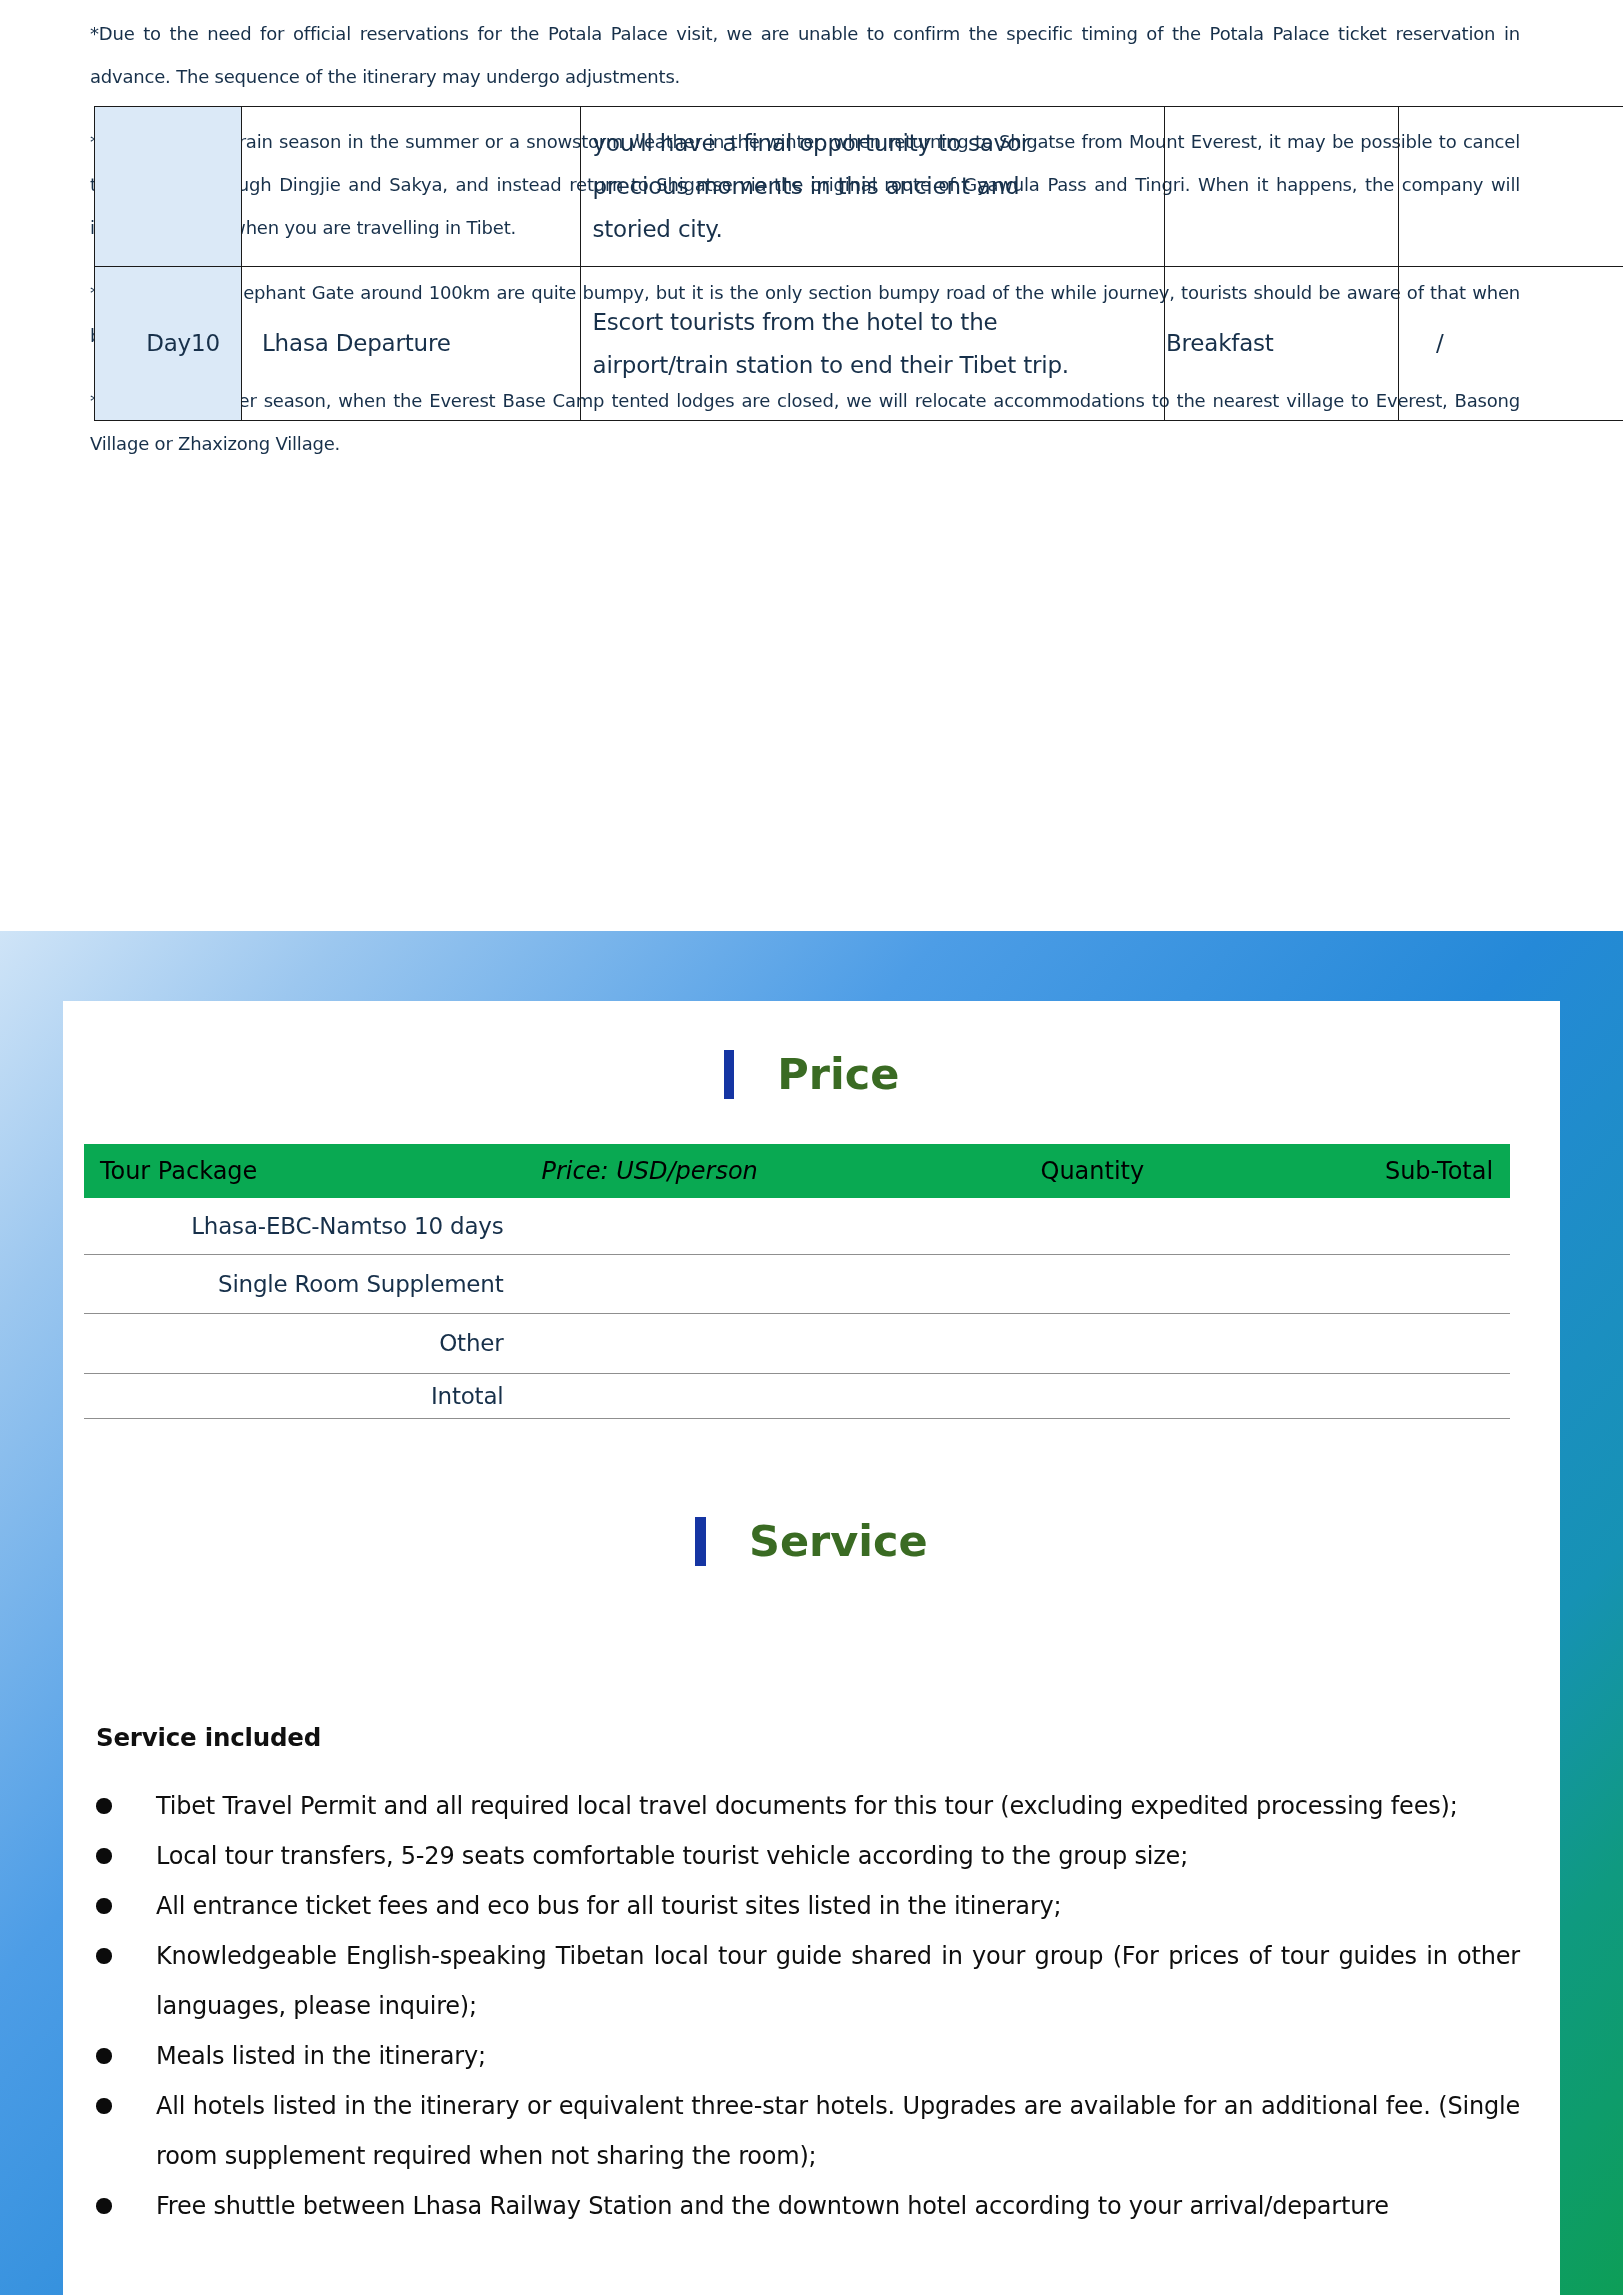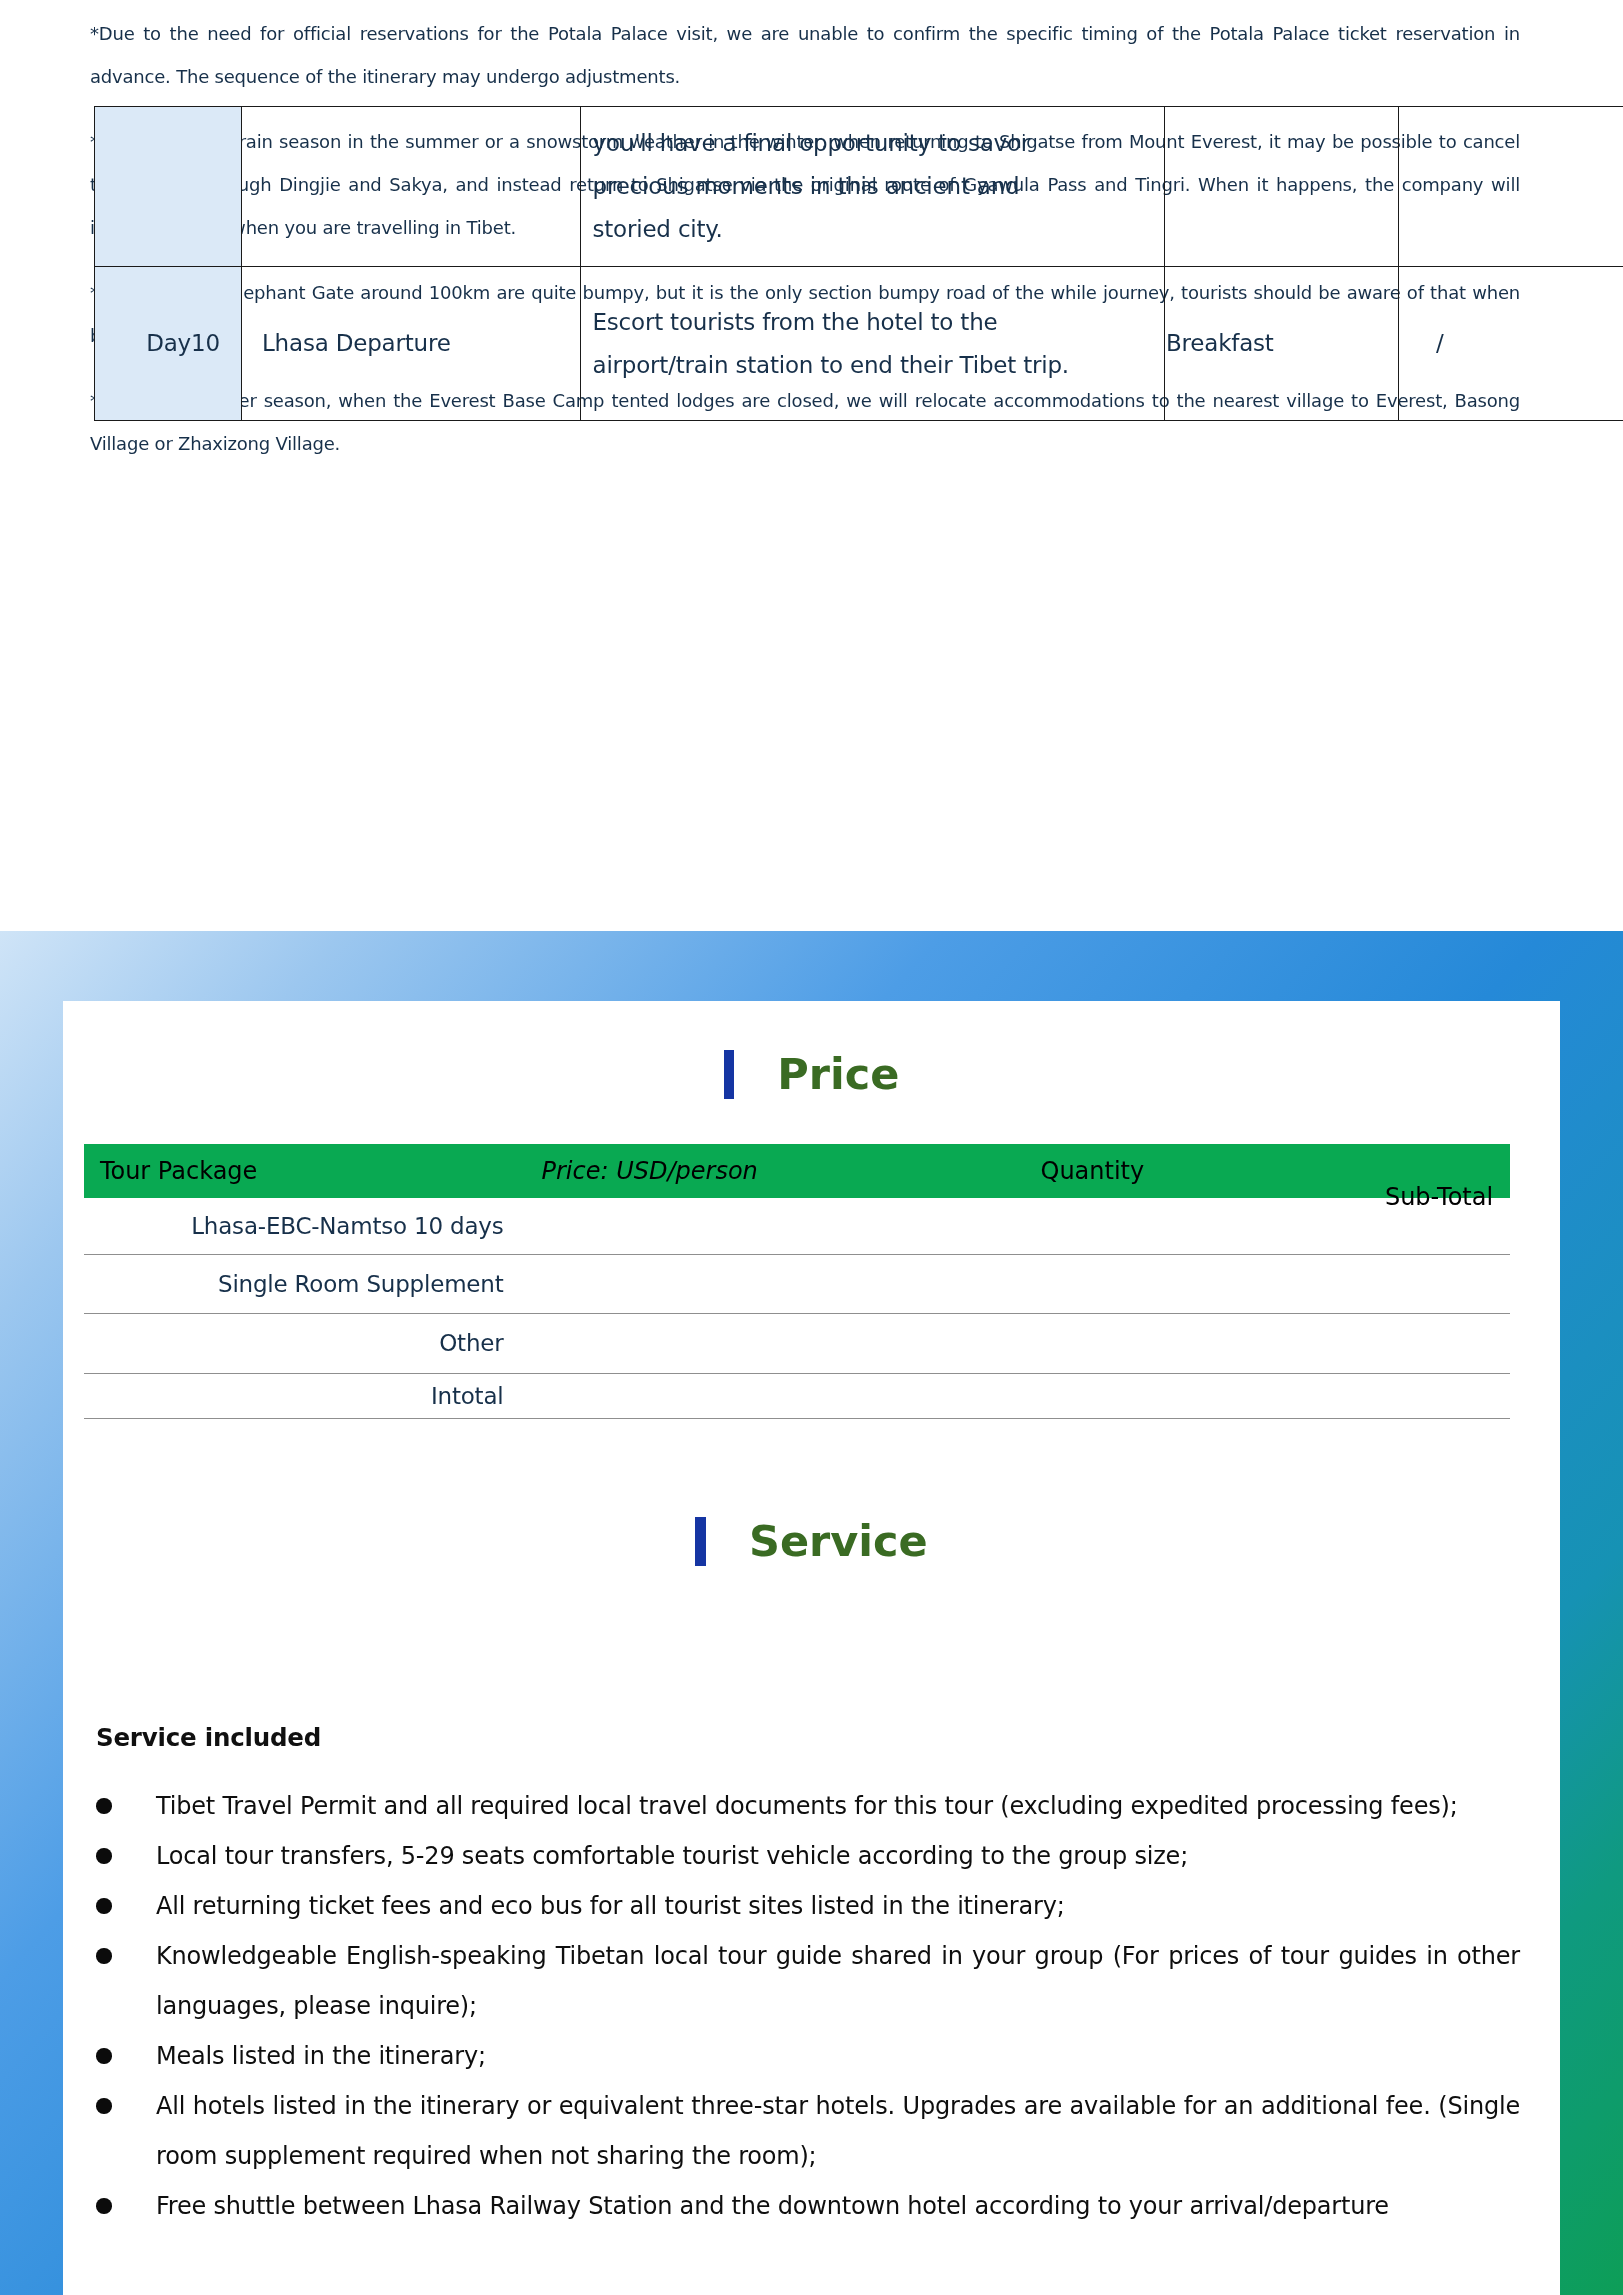--- a/index.html
+++ b/index.html
@@ -65,21 +65,21 @@
   
   .ptable { margin:39px 51px 0 20.5px; width:1426px; }
   .pt-header {
     position:relative; height:54px; background:#09a952; color:#000000;
     font-size:24px;
   }
   .pt-header span { position:absolute; top:50%; transform:translateY(-50%); white-space:nowrap; }
   .h-pack  { left:16.4px; }
   .h-price { left:458px; font-style:italic; }
   .h-qty   { left:957px; }
-  .h-sub   { right:16.4px;margin-top:26px; }
+  .h-sub   { right:16.4px; }
 
   .prow { display:flex; border-bottom:0.8px solid #8f8f8f; }
   .prow-label {
     width:420px; display:flex; align-items:center; justify-content:flex-end;
     font-size:23px; color:#17304a; letter-spacing:-0.2px;
   }
   .prow.r1 { height:56px; } .prow.r2 { height:58px; }
   .prow.r3 { height:59px; } .prow.r4 { height:44px; }
 
   
@@ -177,21 +177,21 @@
       <li>
         <span class="bullet"></span>
         <span>Tibet Travel Permit and all required local travel documents for this tour (excluding expedited processing fees);</span>
       </li>
       <li>
         <span class="bullet"></span>
         <span>Local tour transfers, 5-29 seats comfortable tourist vehicle according to the group size;</span>
       </li>
       <li>
         <span class="bullet"></span>
-        <span>All returning ticket fees and eco bus for all tourist sites listed in the itinerary;</span>
+        <span>All entrance ticket fees and eco bus for all tourist sites listed in the itinerary;</span>
       </li>
       <li>
         <span class="bullet"></span>
         <span>Knowledgeable English-speaking Tibetan local tour guide shared in your group (For prices of tour guides in other languages, please inquire);</span>
       </li>
       <li>
         <span class="bullet"></span>
         <span>Meals listed in the itinerary;</span>
       </li>
       <li>

